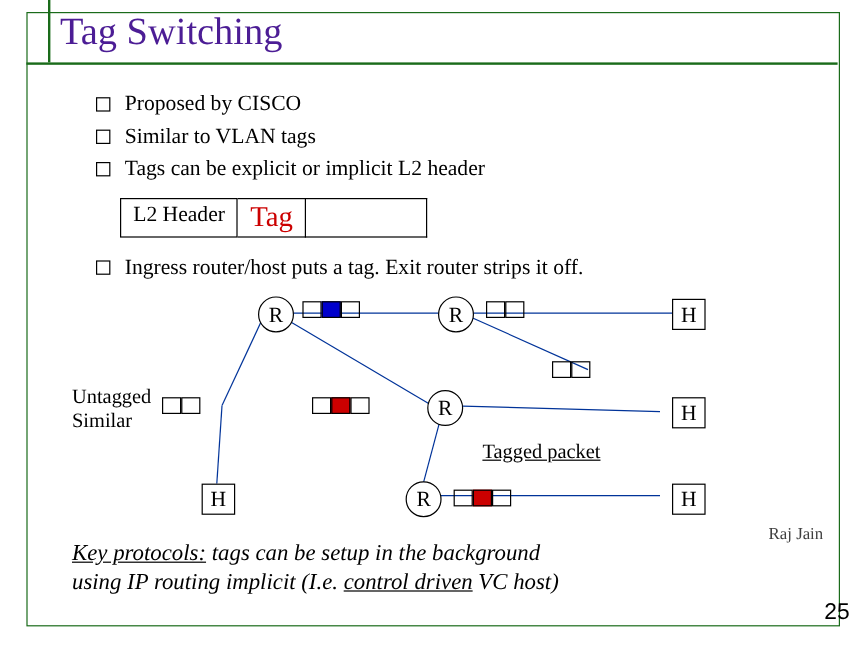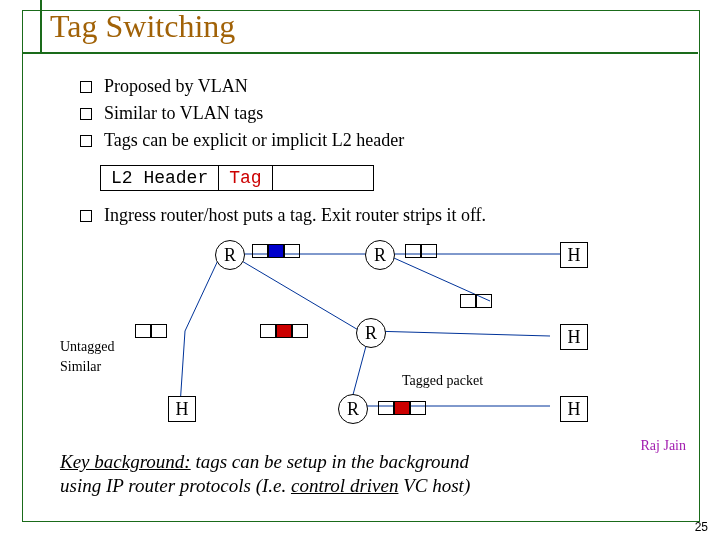--- a/index.html
+++ b/index.html
@@ -33,21 +33,21 @@
     left: 22px;
     top: 52px;
     width: 676px;
     border-top: 2px solid #1a6b1a;
   }
   .title {
     position: absolute;
     left: 50px;
     top: 8px;
     font-size: 32px;
-    color: #a16207;
+    color: #4c1d95;
     text-align: center;
   }
   .content-img {
     position: absolute;
     left: 60px;
     top: 70px;
     width: 600px;
   }
   .bullet-row {
     display: flex;
@@ -59,32 +59,31 @@
     width: 10px;
     height: 10px;
     border: 1px solid #000;
     margin-right: 12px;
     flex-shrink: 0;
   }
   .l2box-row {
     margin: 14px 0 14px 40px;
     display: flex;
     align-items: stretch;
-    font-family: Liberation Mono, monospace;
   }
   .l2-header {
     border: 1px solid #000;
     padding: 2px 10px;
     font-size: 18px;
   }
   .l2-tag {
     border: 1px solid #000;
     border-left: none;
     padding: 2px 10px;
-    font-size: 18px;
+    font-size: 24px;
     color: #c00;
   }
   .l2-rest {
     border: 1px solid #000;
     border-left: none;
     width: 100px;
   }
   .diagram {
     position: relative;
     margin-top: 10px;
@@ -118,22 +117,21 @@
   .pkt div {
     width: 16px;
     height: 14px;
     border: 1px solid #000;
     box-sizing: border-box;
   }
   .pkt .filled { background: #c00; }
   .pkt .blue { background: #00c; }
   .dlabel {
     position: absolute;
-    font-size: 14px;
-    margin-top: 25px;
+    font-size: 17px;
   }
   svg.lines {
     position: absolute;
     left: 0;
     top: 0;
     width: 600px;
     height: 200px;
     pointer-events: none;
   }
   .keydiff {
@@ -143,46 +141,46 @@
     font-size: 19px;
     font-style: italic;
     line-height: 24px;
     width: 600px;
   }
   .keydiff .kdlbl { text-decoration: underline; }
   .keydiff .ctrl { text-decoration: underline; text-align: right; }
   .pagenum {
     position: absolute;
     right: 12px;
-    bottom: 6px;
-    font-size: 12px;
+    bottom: 18px;
+    font-size: 19px;
     font-family: Arial, sans-serif;
   }
   .raj {
     position: absolute;
     right: 34px;
     bottom: 86px;
     font-size: 14px;
-    color: #a21caf;
+    color: #404040;
     margin-top: 36px;
   }
 </style>
 </head>
 <body>
 
 <div class="frame"></div>
 <div class="title-line-v"></div>
 <div class="title-line-h"></div>
 <div class="title">Tag Switching</div>
 
 <div class="content-img">
 
   <div class="bullet-row">
     <div class="bullet-sq"></div>
-    <span>Proposed by VLAN</span>
+    <span>Proposed by CISCO</span>
   </div>
   <div class="bullet-row">
     <div class="bullet-sq"></div>
     <span>Similar to VLAN tags</span>
   </div>
   <div class="bullet-row">
     <div class="bullet-sq"></div>
     <span>Tags can be explicit or implicit L2 header</span>
   </div>
 
@@ -238,33 +236,33 @@
         <div></div>
       </div>
     <div class="circ" style="left:296px;top:82px;">R</div>
 
     <div class="pkt" style="left:400px;top:58px;">
         <div></div>
         <div></div>
       </div>
     <div class="dnode nbox" style="left:500px;top:88px;">H</div>
 
-    <div class="dlabel" style="left:342px;top:112px;">Tagged packet</div>
+    <div class="dlabel" style="left:342px;top:124px;text-decoration:underline;">Tagged packet</div>
 
     <div class="dnode nbox" style="left:108px;top:160px;">H</div>
     <div class="circ" style="left:278px;top:158px;">R</div>
     <div class="pkt" style="left:318px;top:165px;">
         <div></div>
         <div class="filled"></div>
         <div></div>
       </div>
     <div class="dnode nbox" style="left:500px;top:160px;">H</div>
 
   </div>
 </div>
 
 <div class="keydiff">
-  <span class="kdlbl">Key background:</span><span> tags can be setup in the background</span><br>
-  <span>using IP router protocols (I.e. </span><span class="ctrl">control driven</span><span> VC host)</span>
+  <span class="kdlbl">Key protocols:</span><span> tags can be setup in the background</span><br>
+  <span>using IP routing implicit (I.e. </span><span class="ctrl">control driven</span><span> VC host)</span>
 </div>
 
 <div class="raj">Raj Jain</div>
 <div class="pagenum">25</div>
 
 </body></html>

